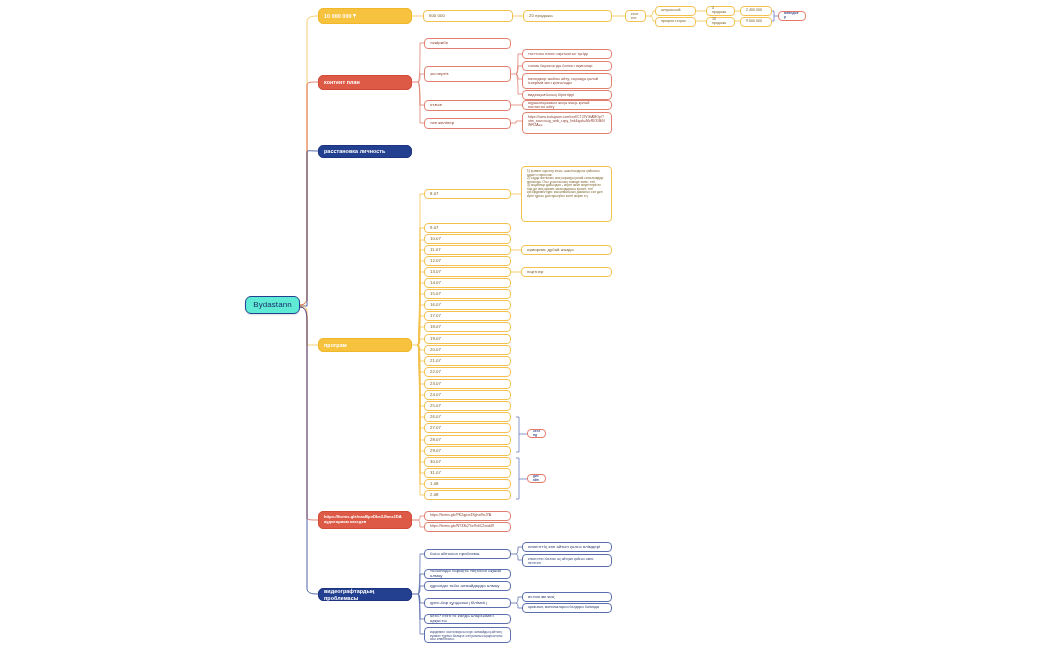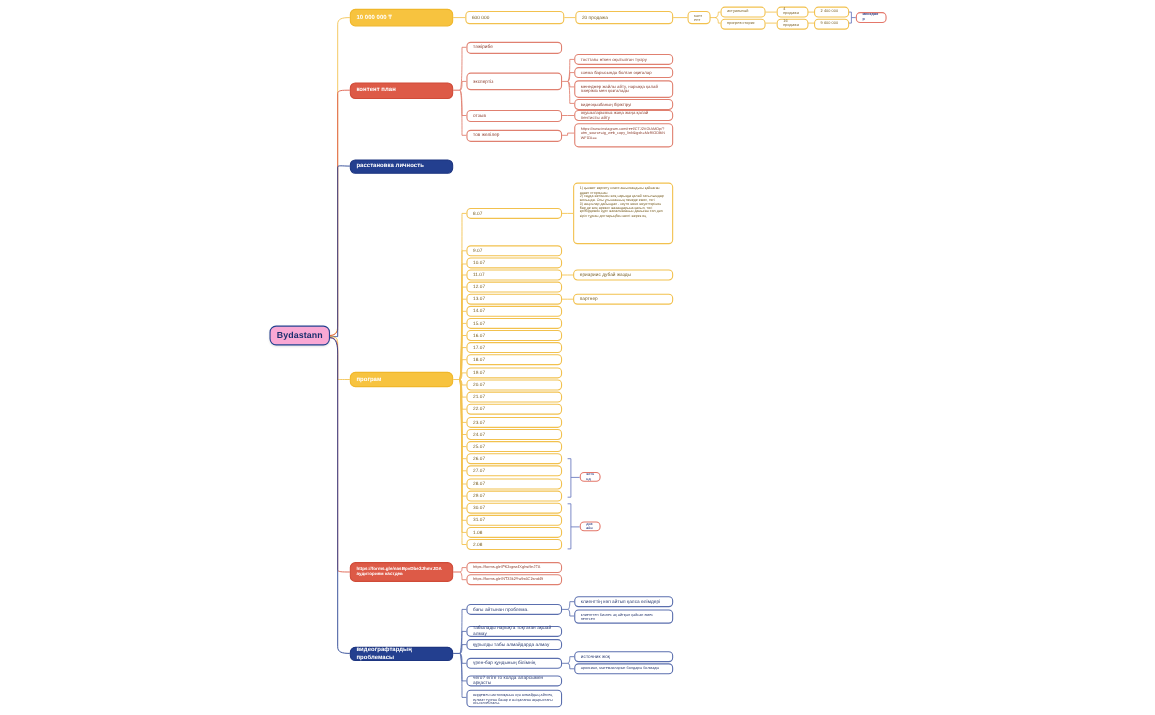--- a/index.html
+++ b/index.html
@@ -74,24 +74,24 @@
   .out-pink {
     background:#ffffff;
     border:1.2px solid #e4776a;
     color:#3a4a8c;
     font-size:4.2px;
     border-radius:4px;
     justify-content:center;
     font-weight:bold;
   }
   .root {
-    background:#f9a8d4;
+    background:#5eead4;
     border:1.4px solid #233f8f;
     color:#1b2f6e;
-    font-weight:bold;
+    font-weight:normal;
     font-size:8px;
     border-radius:6px;
     justify-content:center;
     box-shadow:0 1px 2px rgba(0,0,0,.13);
   }
   .multiline { align-items:flex-start; padding-top:3px; }
   .tiny { font-size:3.9px; }
 </style>
 </head>
 <body>

